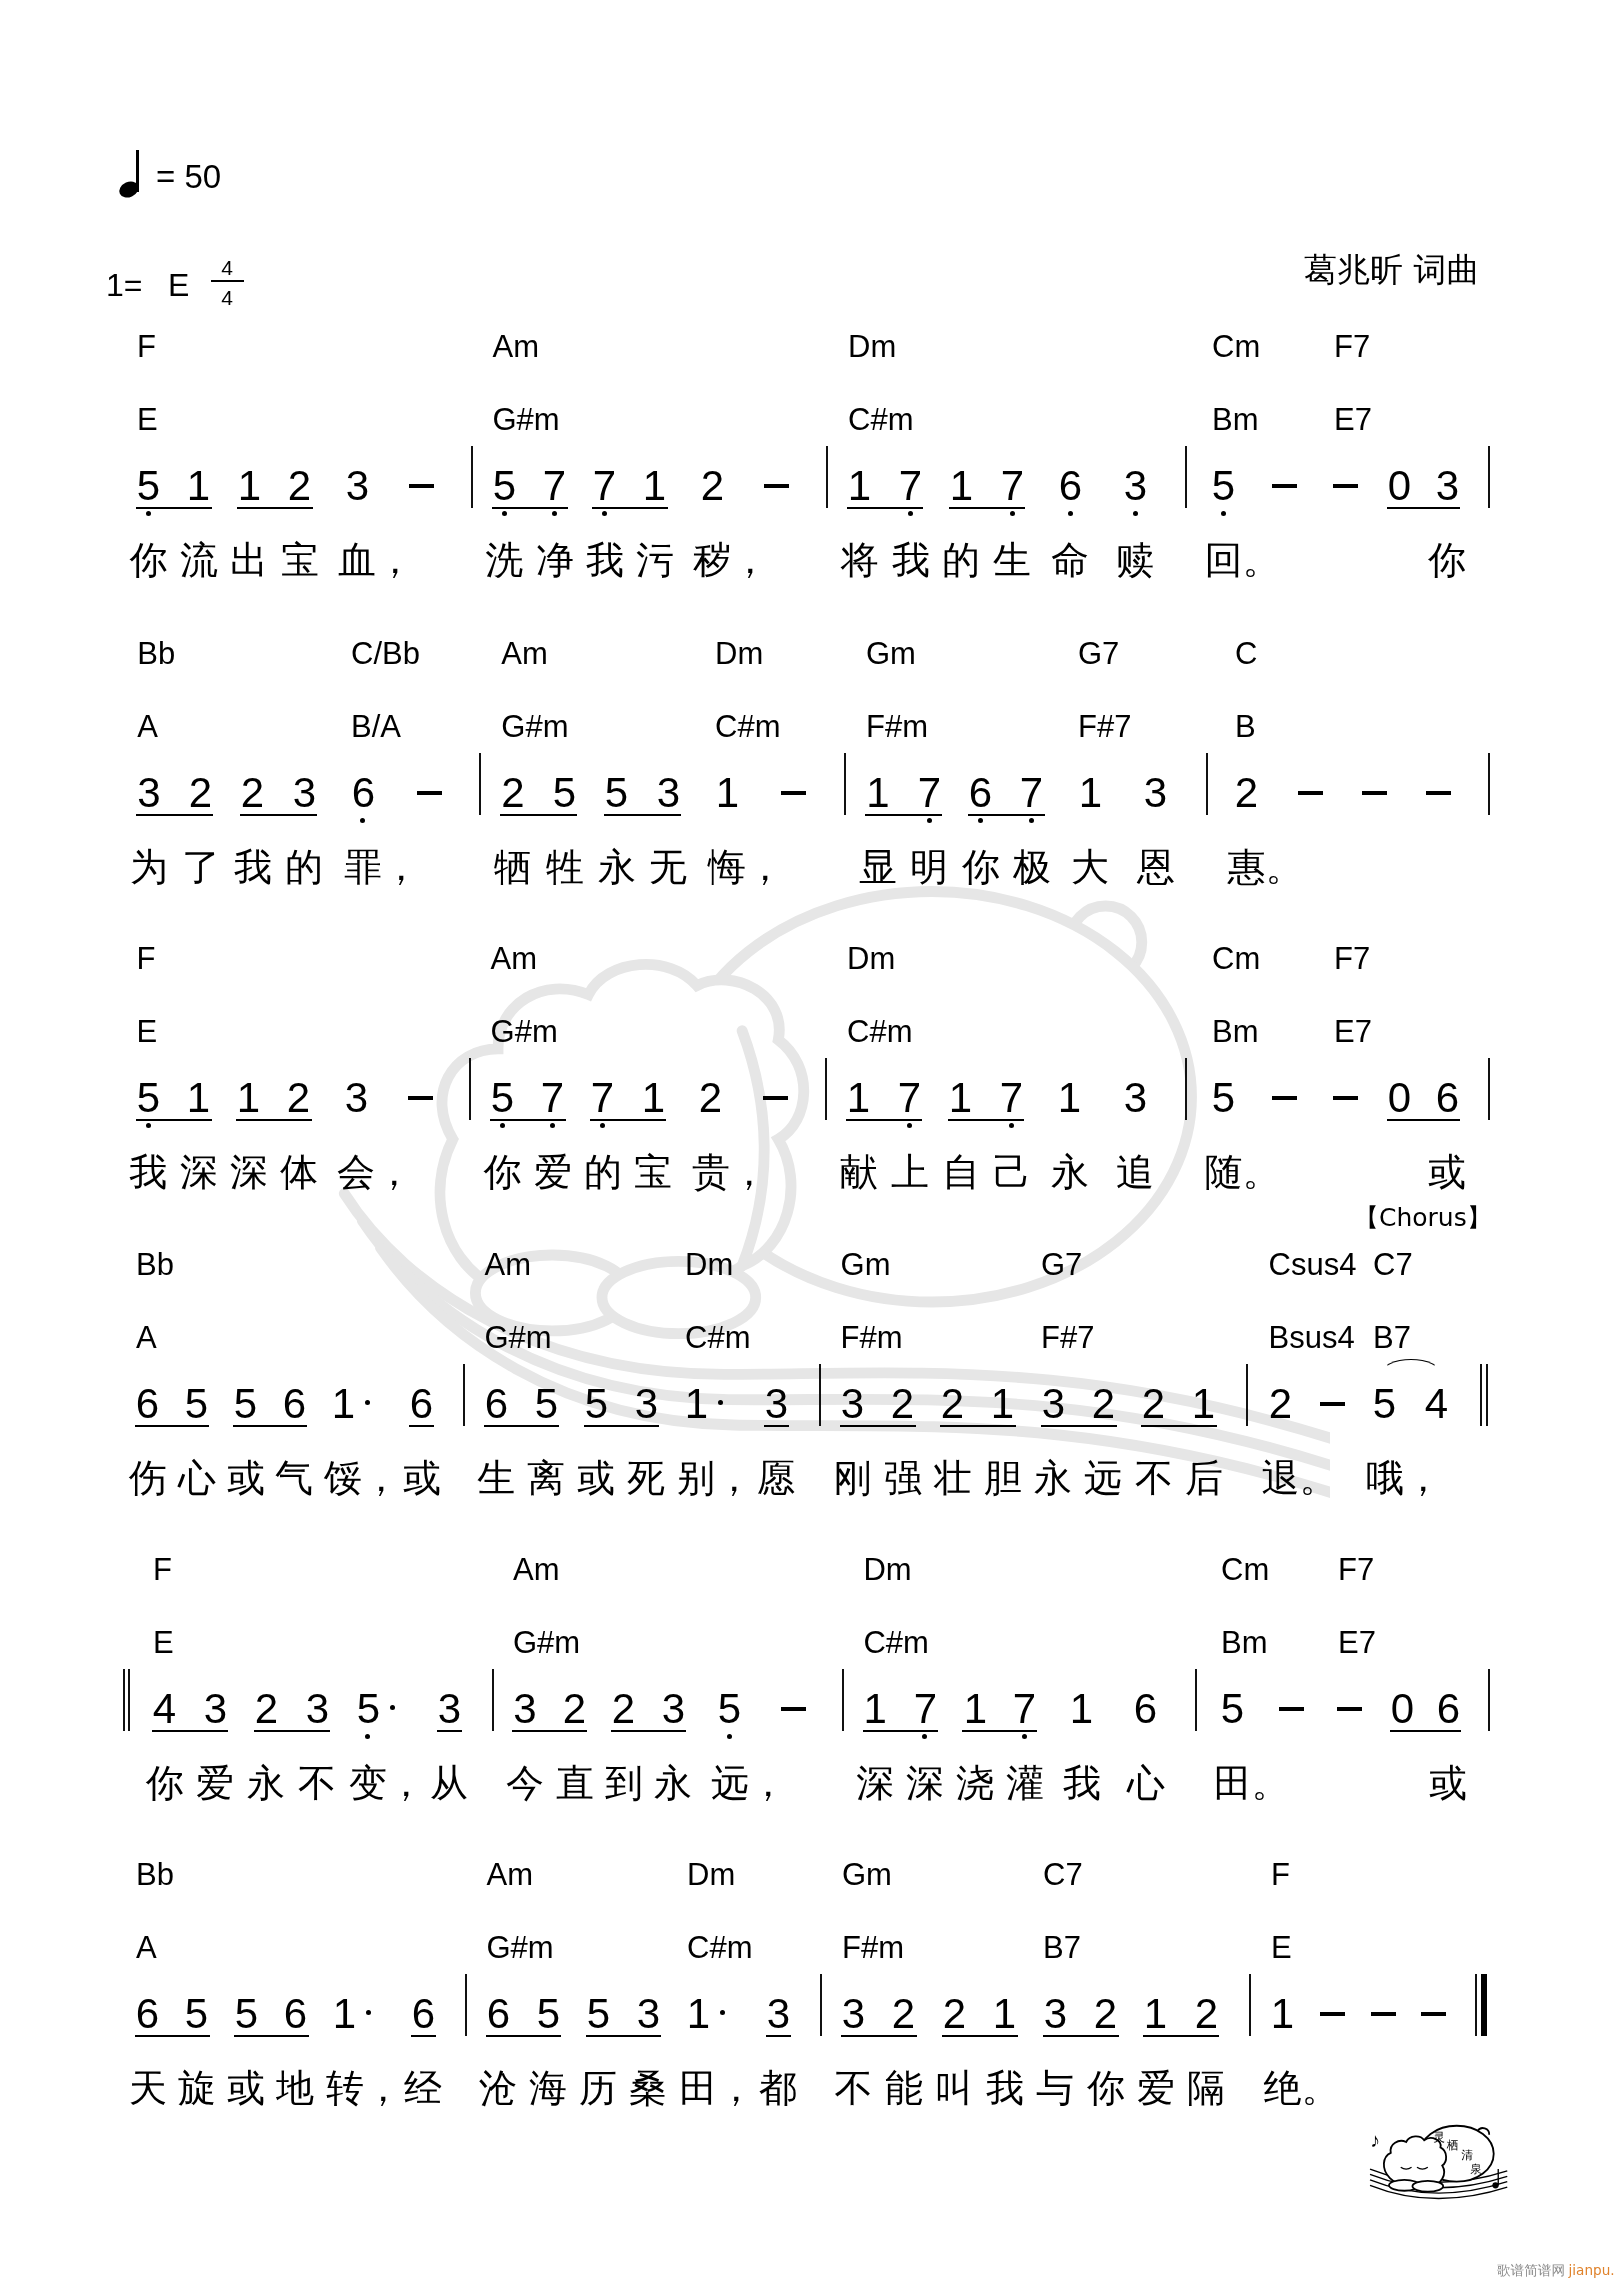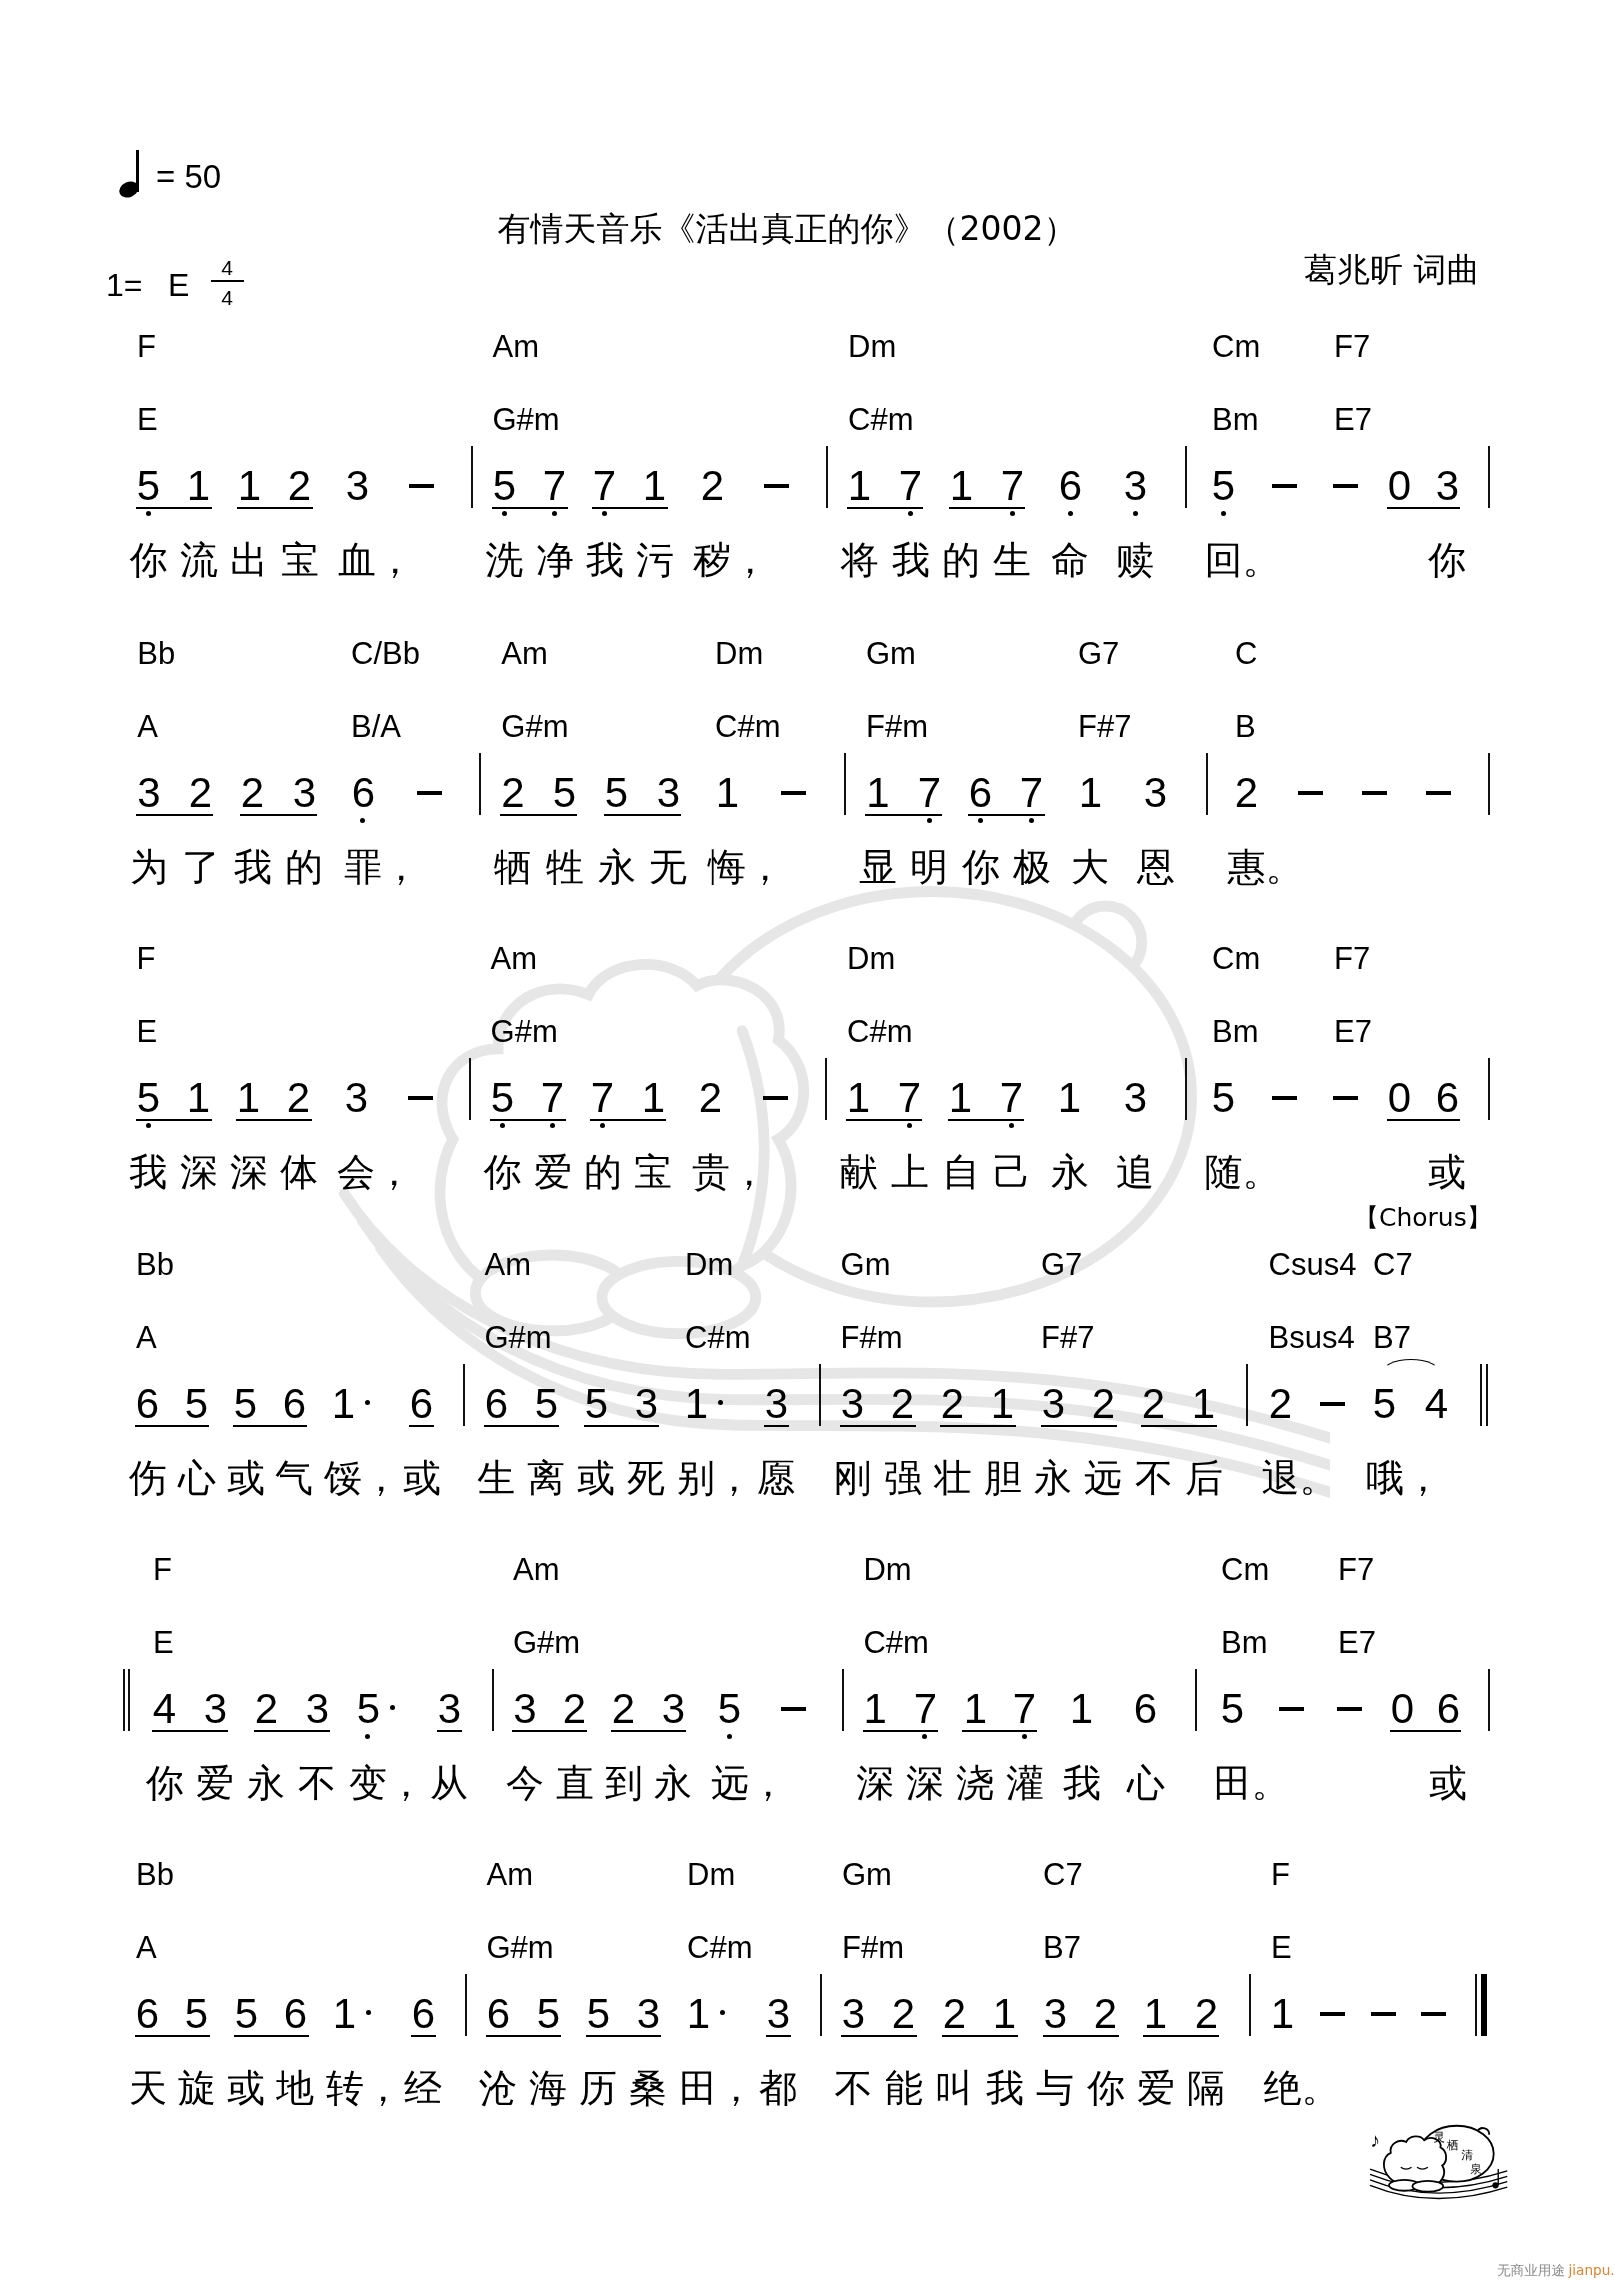--- a/index.html
+++ b/index.html
@@ -57,21 +57,20 @@
       <ellipse cx="260" cy="470" rx="85" ry="42" fill="#fff"></ellipse>
       <ellipse cx="400" cy="475" rx="85" ry="40" fill="#fff"></ellipse>
     </g>
   </svg>
 
   <div class="qnote">
     <span class="qhead"></span>
     <span class="qstem"></span>
   </div>
   <div class="hd tempo-text">= 50</div>
-  <div class="hd subtitle">有情天音乐《活出真正的你》（2002）</div>
   <div class="hd key-prefix">1=</div>
   <div class="hd key-name">E</div>
   <div class="hd ts-num">4</div>
   <div class="ts-bar"></div>
   <div class="hd ts-den">4</div>
   <div class="hd composer">葛兆昕 词曲</div>
 
   <div class="line" style="top:335px">
     <div class="measure" style="left:116px;width:356px">
         <div class="note" style="left: 19px;">5</div>
@@ -591,16 +590,16 @@
     </g>
     <circle cx="149" cy="80" r="3.5" fill="#000"></circle>
     <text x="10" y="38" font-size="22" fill="#000">♪</text>
     <text x="80" y="31" font-size="13" fill="#000">灵</text>
     <text x="95" y="40" font-size="13" fill="#000">栖</text>
     <text x="111" y="51" font-size="13" fill="#000">清</text>
     <text x="121" y="66" font-size="13" fill="#000">泉</text>
   </svg>
 
   <div class="hd site">
-    <span class="site-name">无商业用途</span><span class="site-domain">jianpu.cn</span>
+    <span class="site-name">歌谱简谱网</span><span class="site-domain">jianpu.cn</span>
   </div>
 </div>
 
 
 </body></html>

